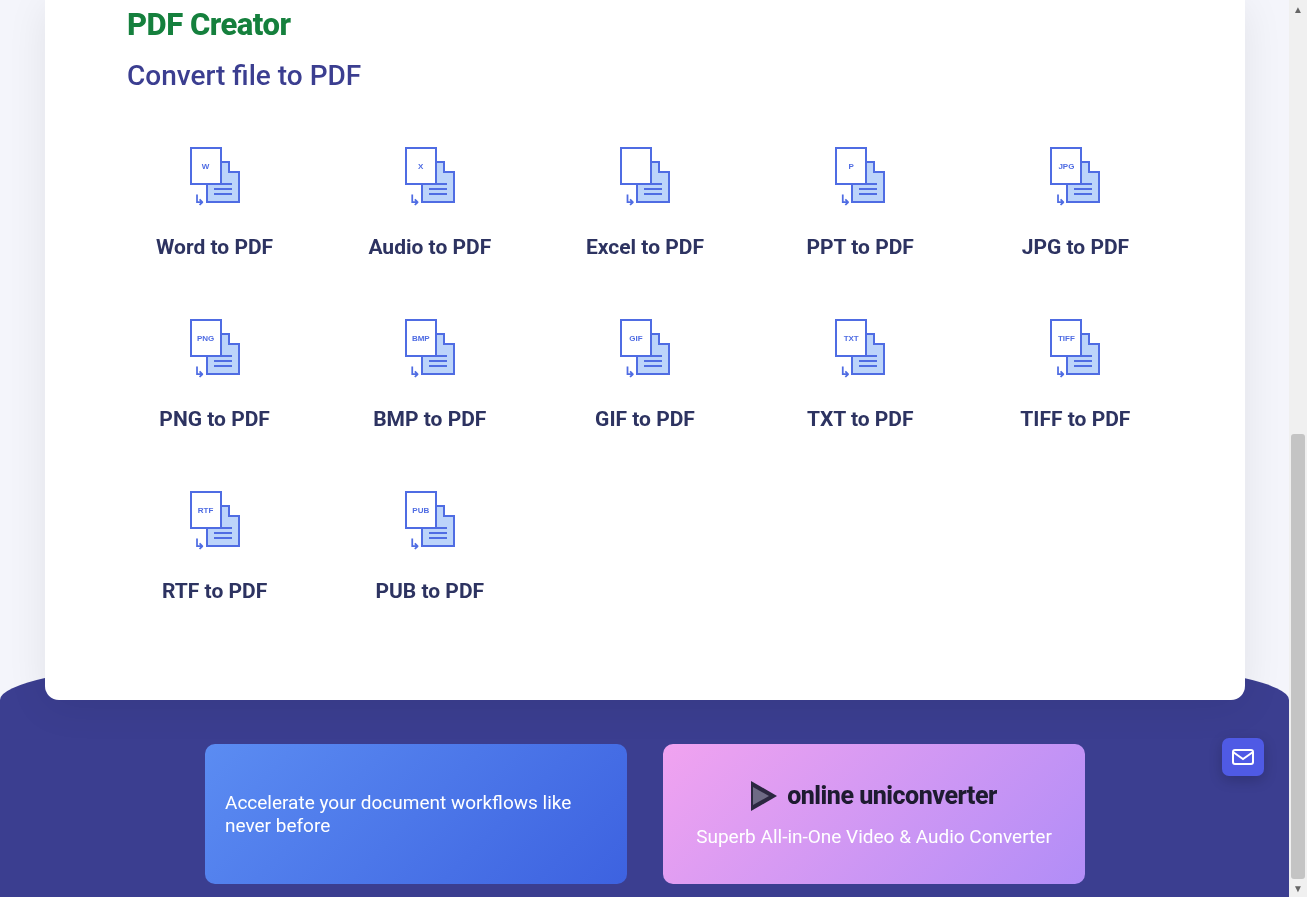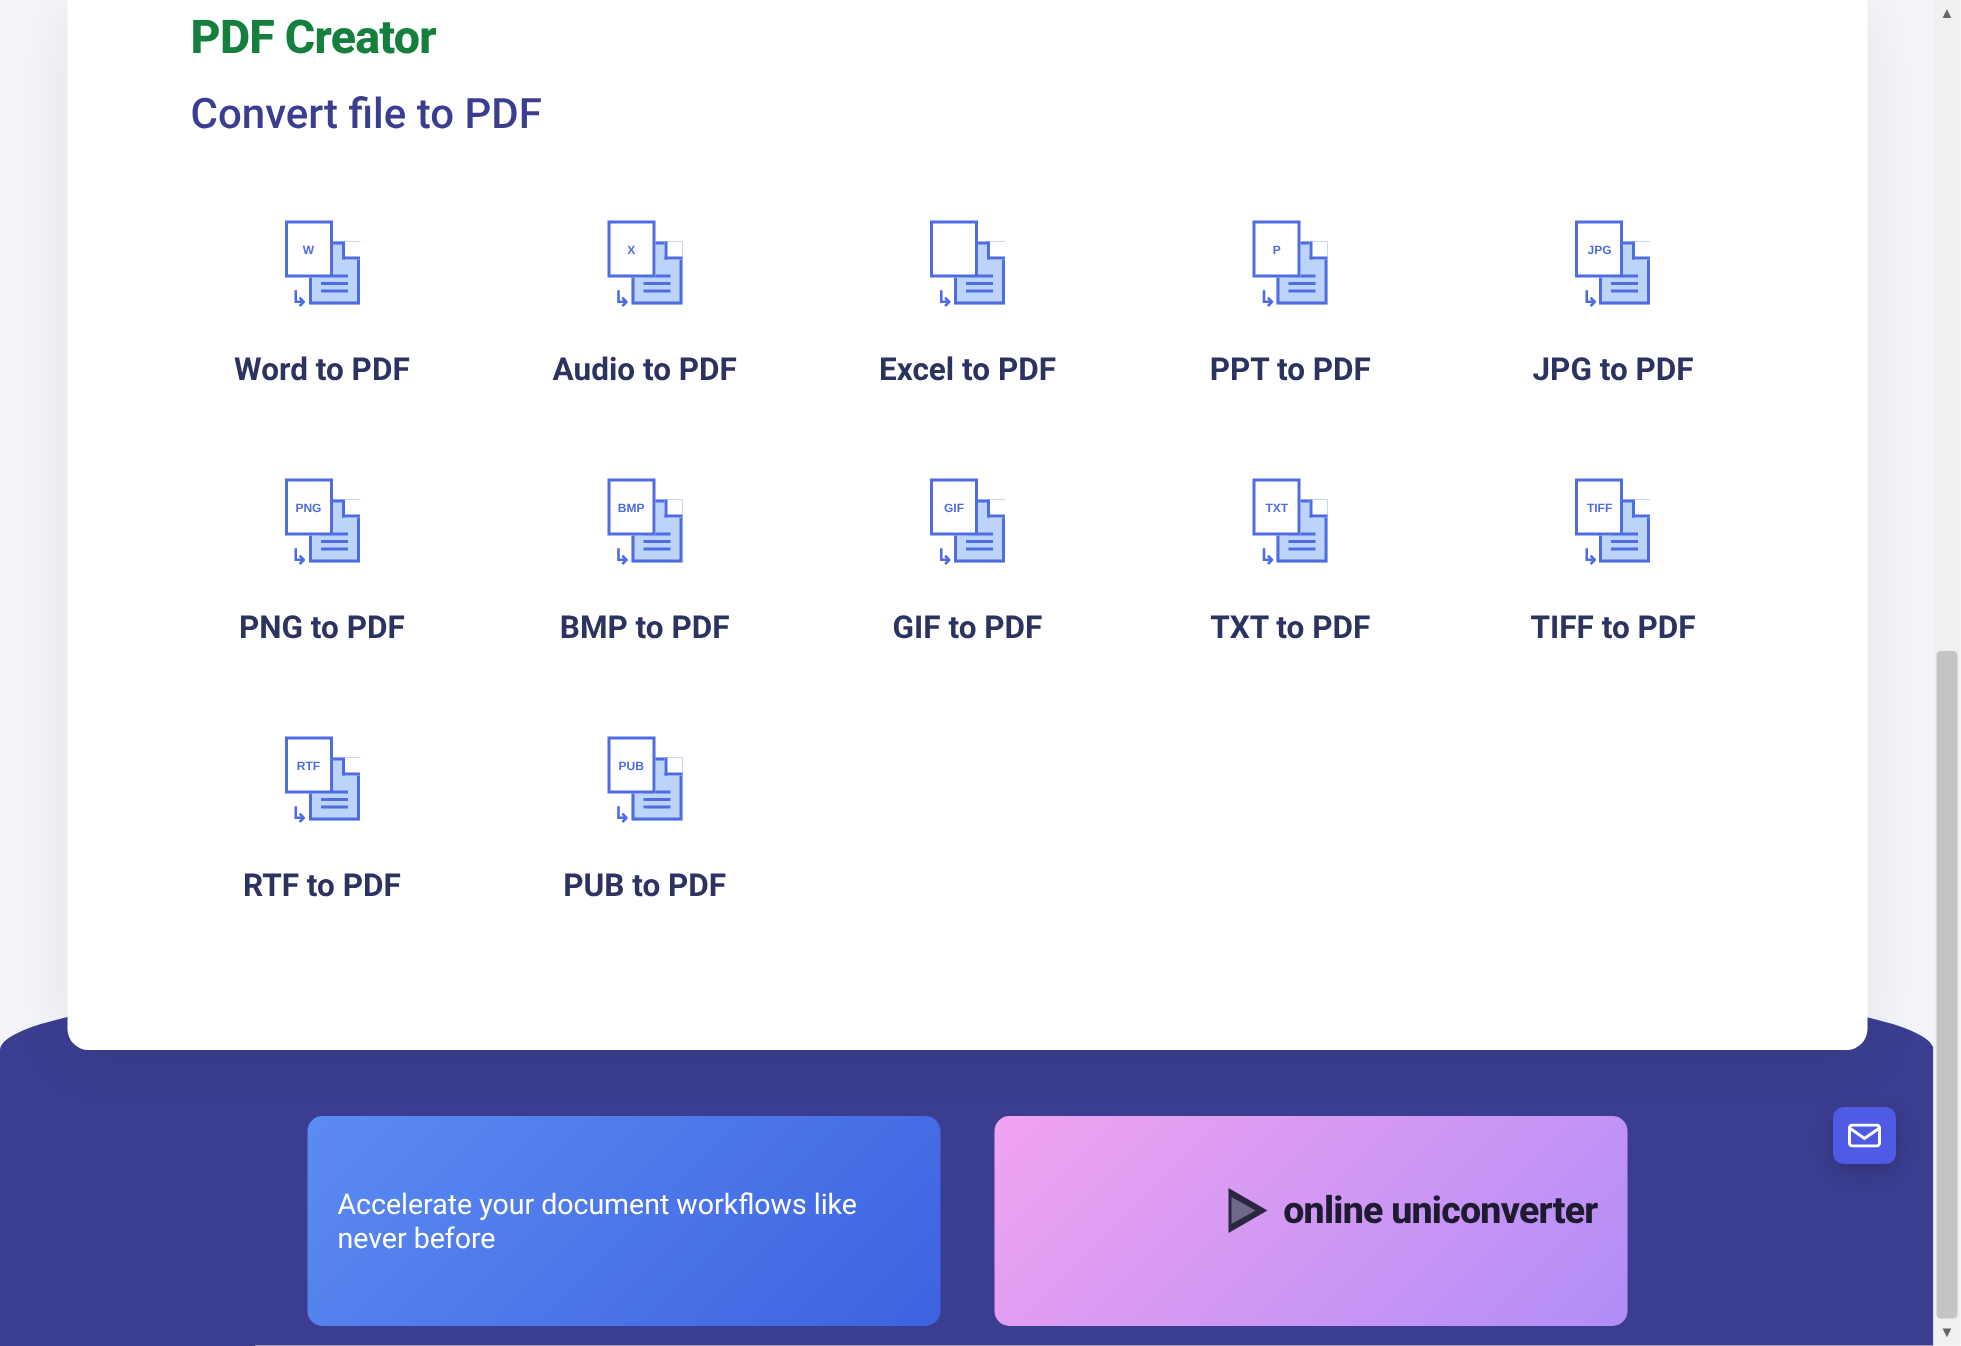--- a/index.html
+++ b/index.html
@@ -136,21 +136,20 @@
     justify-content: center;
     color: #fff;
     padding: 10px 20px;
     cursor: pointer;
   }
   .promo-blue {
     background: linear-gradient(135deg,#5B8CF2,#3D62E0);
   }
   .promo-pink {
     background: linear-gradient(135deg,#F1A3F0,#B18DF7);
-    align-items: flex-end;
   }
   .promo-logo {
     display: flex;
     align-items: center;
     gap: 10px;
     margin-bottom: 14px;
   }
   .pe-mark {
     width: 40px; height: 36px;
     position: relative;
@@ -384,20 +383,21 @@
   <div class="promos">
     <div class="promo promo-blue">
       <div class="promo-sub">Accelerate your document workflows like never before</div>
     </div>
 
     <div class="promo promo-pink">
       <div class="promo-logo">
         <div class="uc-tri"></div>
         <div class="uc-text">online uniconverter</div>
       </div>
+      <div class="promo-sub">Superb All-in-One Video &amp; Audio Converter</div>
     </div>
   </div>
 
   <div class="fab">
     <svg width="22" height="16" viewBox="0 0 22 16" fill="none" stroke-width="2">
       <rect x="1" y="1" width="20" height="14" rx="2"></rect>
       <path d="M1 3 L11 10 L21 3"></path>
     </svg>
   </div>
 </div>

